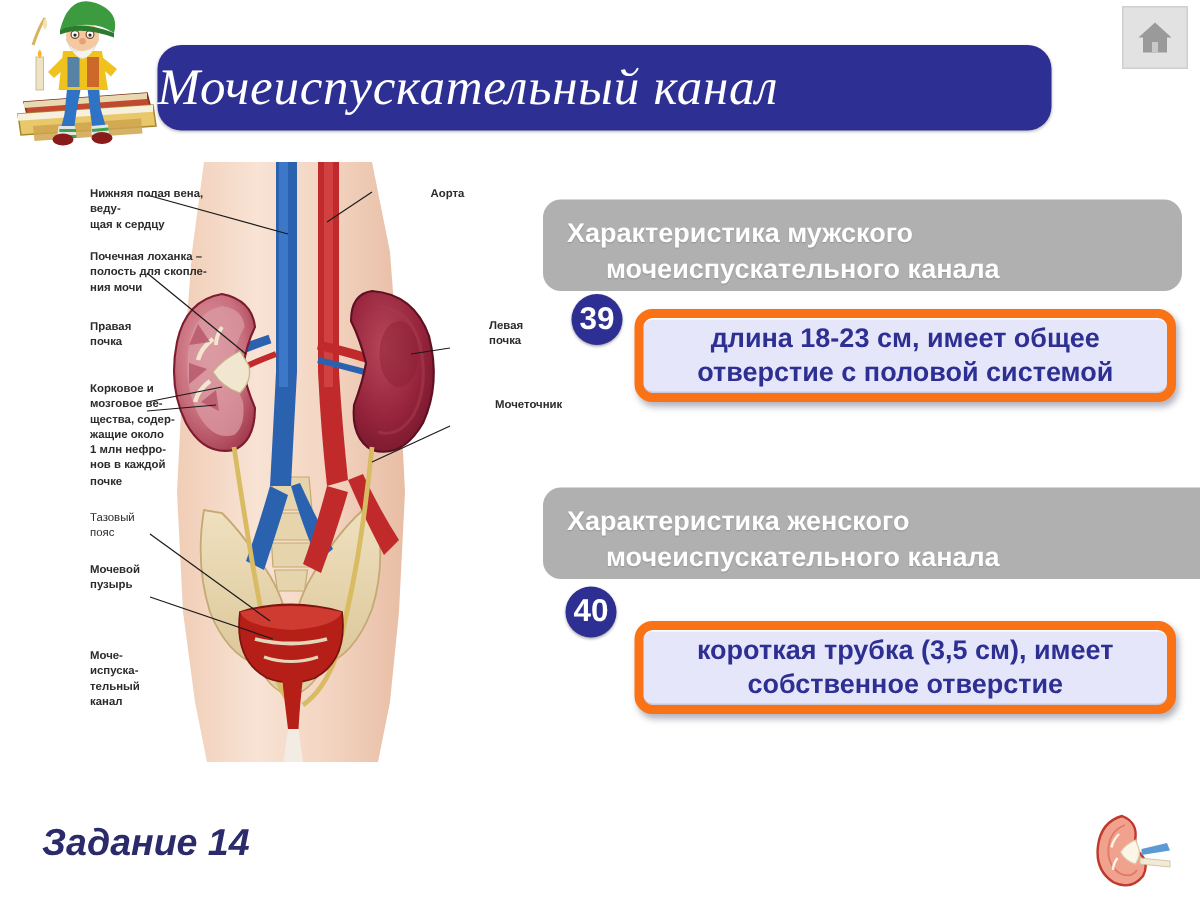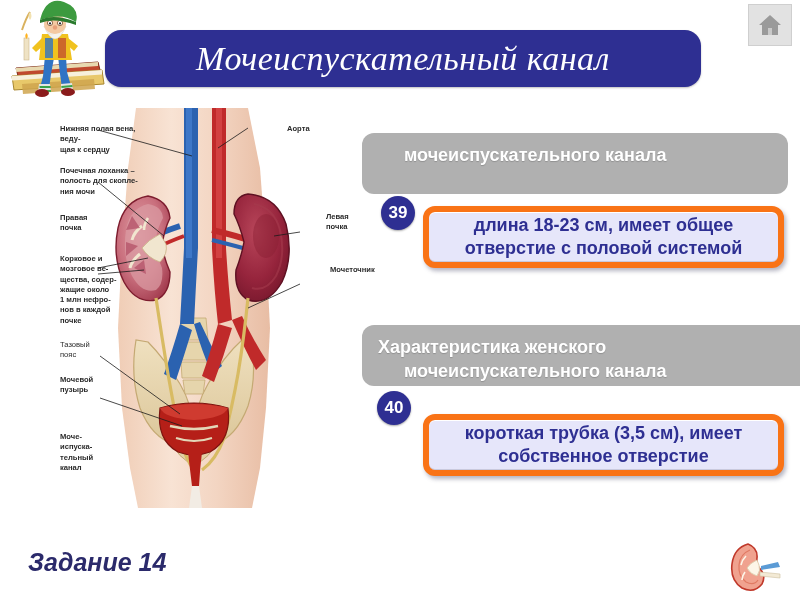--- a/index.html
+++ b/index.html
@@ -29,21 +29,20 @@
     position: absolute;
     left: 105px;
     top: 30px;
     width: 596px;
     height: 57px;
     background: #2e2f92;
     border-radius: 16px;
     box-shadow: 0 1px 2px rgba(0,0,0,0.25);
     display: flex;
     align-items: center;
-    justify-content: center;
   }
   .title-text {
     color: #ffffff;
     font-family: "Liberation Serif", "DejaVu Serif", serif;
     font-style: italic;
     font-size: 34px;
     font-weight: 400;
     letter-spacing: 0.5px;
     white-space: nowrap;
   }
@@ -92,21 +91,21 @@
   .head-male   { left: 362px; top: 133px;  width: 426px; height: 61px; }
   .head-female { left: 362px; top: 325px;  width: 476px; height: 61px; }
 
   .badge {
     position: absolute;
     width: 34px;
     height: 34px;
     border-radius: 50%;
     background: #2e2f92;
     color: #ffffff;
-    font-size: 17px;
+    font-size: 21px;
     font-weight: bold;
     display: flex;
     align-items: center;
     justify-content: center;
     box-shadow: 0 1px 2px rgba(0,0,0,0.35);
   }
   .badge-39 { left: 381px; top: 196px; }
   .badge-40 { left: 377px; top: 391px; }
 
   .answer-box {
@@ -309,20 +308,21 @@
 <div style="position:absolute;left:60px;top:213px;width:60px;font-size:7.6px;font-weight:bold;color:#2b2b2b;line-height:1.35;">Правая<br>почка</div>
 <div style="position:absolute;left:60px;top:254px;width:62px;font-size:7.6px;font-weight:bold;color:#2b2b2b;line-height:1.35;">Корковое и<br>мозговое ве-<br>щества, содер-<br>жащие около<br>1 млн нефро-<br>нов в каждой<br>почке</div>
 <div style="position:absolute;left:60px;top:340px;width:60px;font-size:7.6px;font-weight:normal;color:#2b2b2b;line-height:1.35;">Тазовый<br>пояс</div>
 <div style="position:absolute;left:60px;top:375px;width:60px;font-size:7.6px;font-weight:bold;color:#2b2b2b;line-height:1.35;">Мочевой<br>пузырь</div>
 <div style="position:absolute;left:60px;top:432px;width:60px;font-size:7.6px;font-weight:bold;color:#2b2b2b;line-height:1.35;">Моче-<br>испуска-<br>тельный<br>канал</div>
 <div style="position:absolute;left:287px;top:124px;font-size:7.6px;font-weight:bold;color:#2b2b2b;">Аорта</div>
 <div style="position:absolute;left:326px;top:212px;width:54px;font-size:7.6px;font-weight:bold;color:#2b2b2b;line-height:1.35;">Левая<br>почка</div>
 <div style="position:absolute;left:330px;top:265px;font-size:7.6px;font-weight:bold;color:#2b2b2b;">Мочеточник</div>
 
 <div class="head-box head-male">
+  <span class="l1">Характеристика  мужского</span>
   <span class="l2">мочеиспускательного канала</span>
 </div>
 <div class="badge badge-39">39</div>
 <div class="answer-box answer-male">длина 18-23 см, имеет общее отверстие с половой системой</div>
 
 <div class="head-box head-female">
   <span class="l1">Характеристика  женского</span>
   <span class="l2">мочеиспускательного канала</span>
 </div>
 <div class="badge badge-40">40</div>

